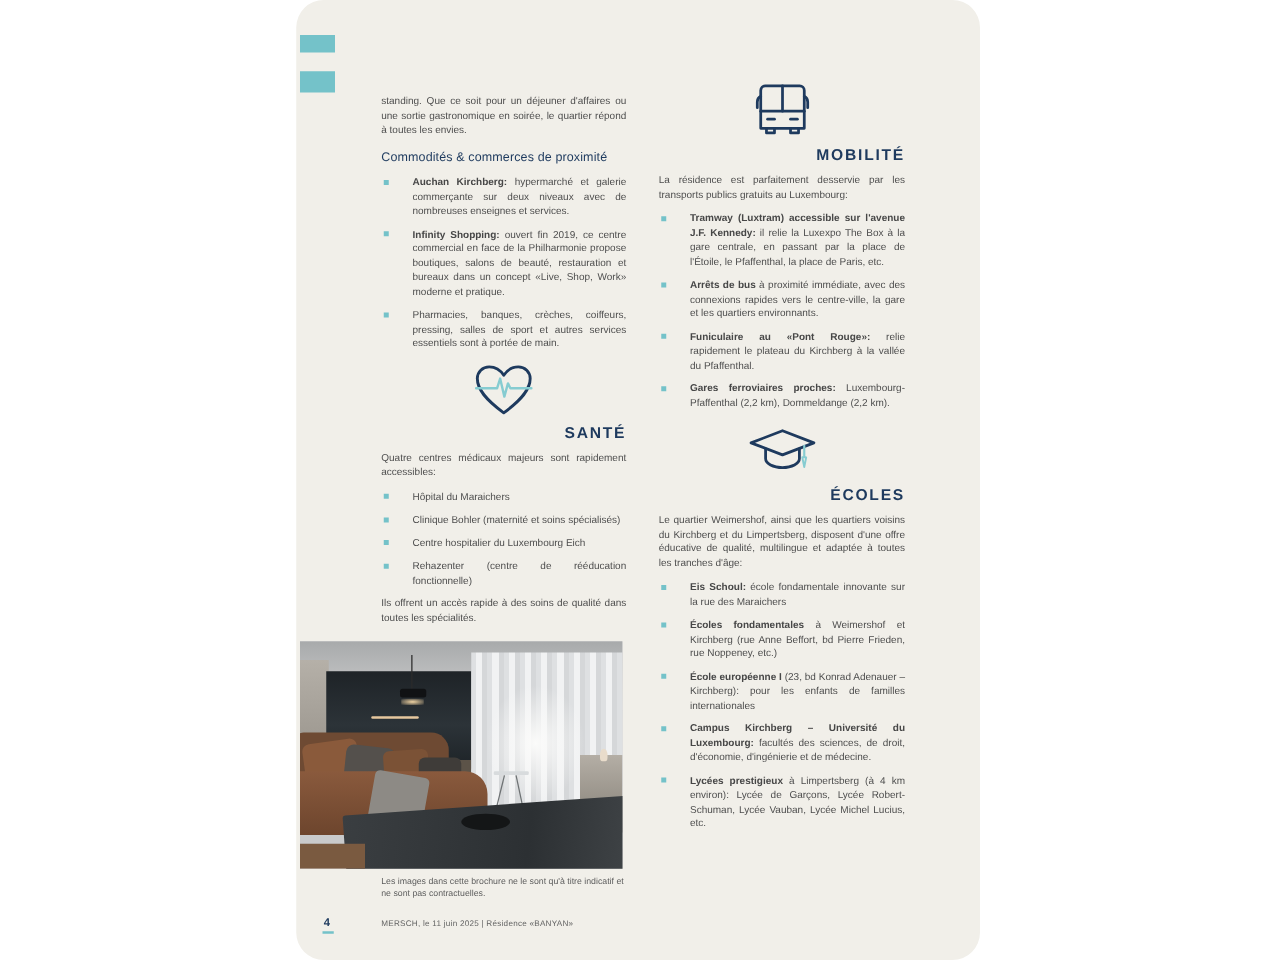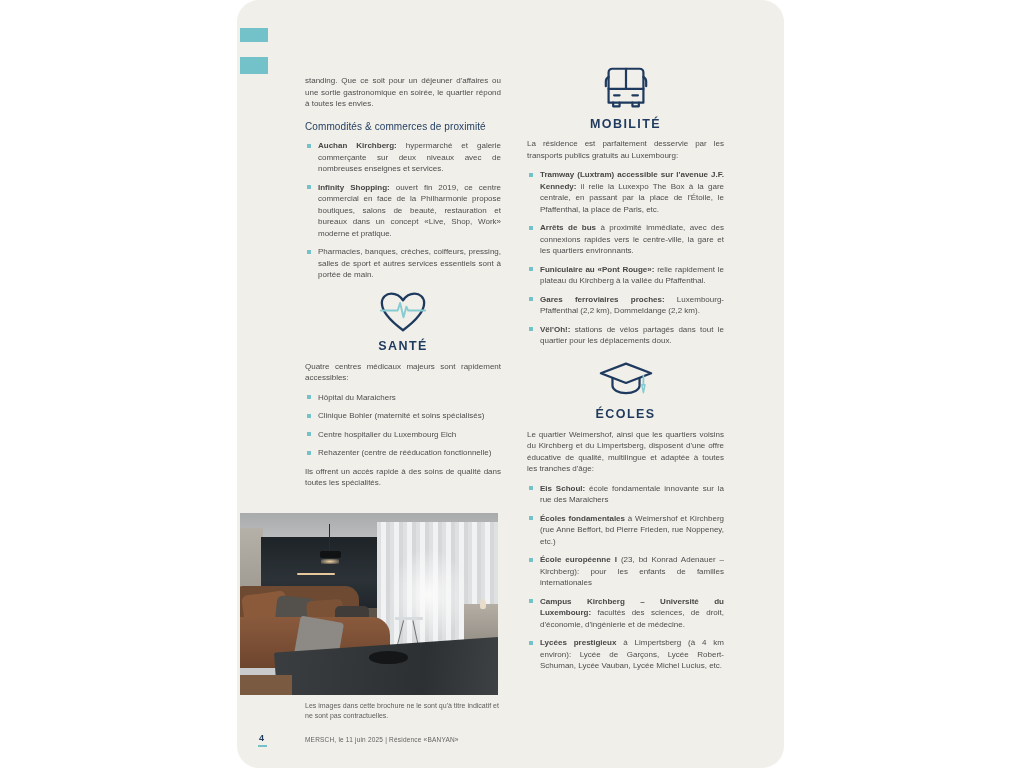--- a/index.html
+++ b/index.html
@@ -9,26 +9,26 @@
   .mark{position:absolute;background:#74c2c9;}
   .mark1{left:3px;top:28px;width:28px;height:14px;}
   .mark2{left:3px;top:57px;width:28px;height:17px;}
 
   .col{position:absolute;font-size:8px;line-height:11.5px;color:#4e4e4e;text-align:justify;}
   .col-left{left:68px;top:75px;width:196px;}
   .col-right{left:290px;top:64px;width:197px;}
   .col p{margin:0;}
 
   .subhead{font-size:10px;color:#1e3a5e;font-weight:normal;margin:11px 0 7px;text-align:left;letter-spacing:0.1px;}
-  .section-head{text-align:center;color:#1e3a5e;font-weight:bold;font-size:12.5px;letter-spacing:1.4px;margin:3px 0 8px;}
+  .section-head{text-align:right;color:#1e3a5e;font-weight:bold;font-size:12.5px;letter-spacing:1.4px;margin:3px 0 8px;}
   .icon-wrap{text-align:center;margin:8px 0 0;}
   .icon-wrap svg{display:inline-block;}
 
   .blist{margin-top:8px;}
-  .bitem{display:flex;margin-bottom:7px;}
+  .bitem{display:flex;margin-bottom:7px;gap:12px;}
   .sq{flex:0 0 auto;width:4px;height:4px;background:#74c2c9;margin:3.5px 7px 0 2px;}
   .btext{flex:1;}
   .btext strong{color:#474747;}
   .outro{margin-top:2px;}
 
   .photo{position:absolute;left:3px;top:513px;width:258px;height:182px;overflow:hidden;background:#c9cacb;}
   .photo div{position:absolute;}
   .ph-ceiling{top:0;left:0;right:0;height:34%;background:linear-gradient(180deg,#a8aaab,#d6d7d8);}
   .ph-backwall{top:30%;left:0;right:0;height:34%;background:#cfd0d1;}
   .ph-leftcol{top:8%;left:0;width:9%;height:60%;background:linear-gradient(180deg,#b5b0a8,#8f8a82);}
@@ -184,24 +184,20 @@
         <span class="btext"><strong>Arrêts de bus</strong><span> à proximité immédiate, avec des connexions rapides vers le centre-ville, la gare et les quartiers environnants.</span></span>
       </div>
       <div class="bitem">
         <span class="sq"></span>
         <span class="btext"><strong>Funiculaire au «Pont Rouge»:</strong><span> relie rapidement le plateau du Kirchberg à la vallée du Pfaffenthal.</span></span>
       </div>
       <div class="bitem">
         <span class="sq"></span>
         <span class="btext"><strong>Gares ferroviaires proches:</strong><span> Luxembourg-Pfaffenthal (2,2 km), Dommeldange (2,2 km).</span></span>
       </div>
-      <div class="bitem">
-        <span class="sq"></span>
-        <span class="btext"><strong>Vël'Oh!:</strong><span> stations de vélos partagés dans tout le quartier pour les déplacements doux.</span></span>
-      </div>
     </div>
 
     <div class="icon-wrap" style="margin-top:12px;">
       <span>
         <svg width="58" height="44" viewBox="0 0 60 44" fill="none" stroke="#1e3a5e" stroke-width="2.3" stroke-linecap="round" stroke-linejoin="round">
           <polygon points="30,4 56,14 30,24 4,14"></polygon>
           <path d="M16,19 v8 a14,7.5 0 0 0 28,0 v-8"></path>
           <path d="M48,16.5 v9" stroke="#86ccd1" stroke-width="1.8"></path>
           <path d="M46.4,26 l1.6,8 l1.6,-8 z" stroke="#86ccd1" stroke-width="1.6"></path>
         </svg>

